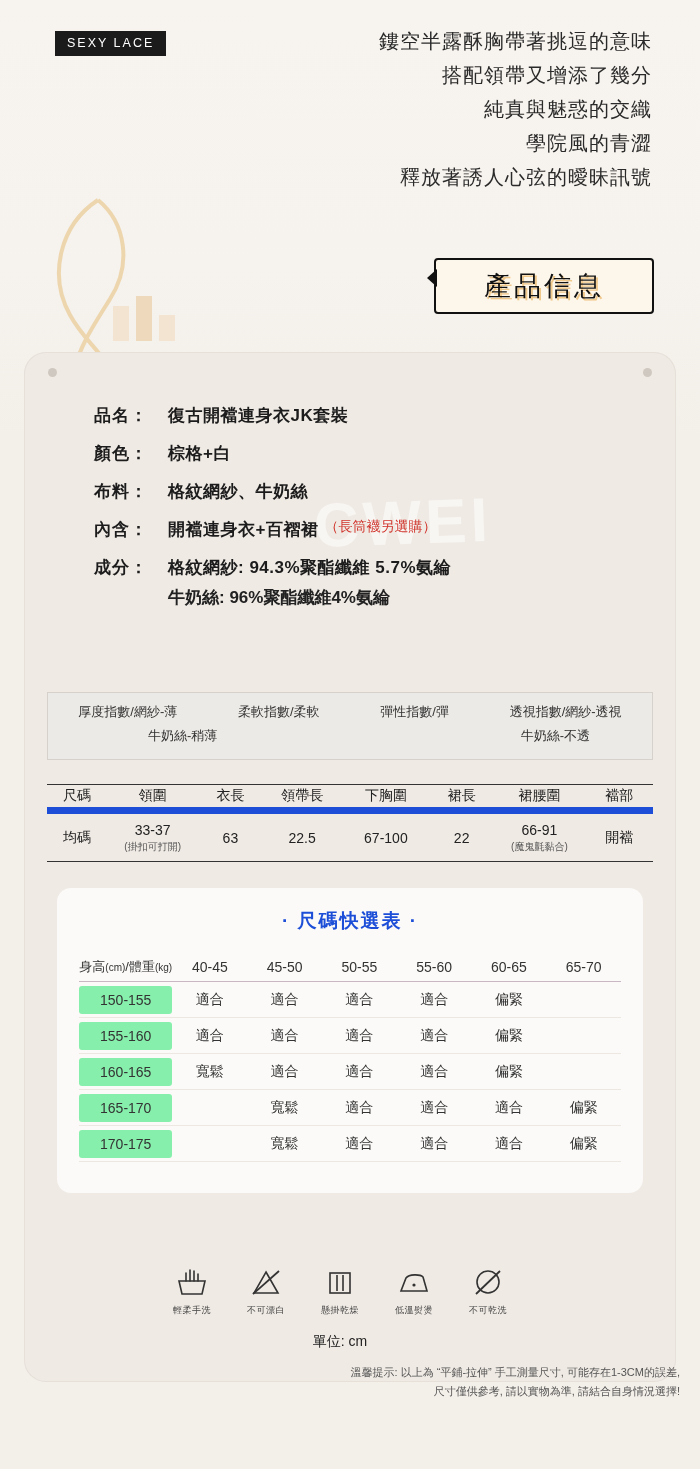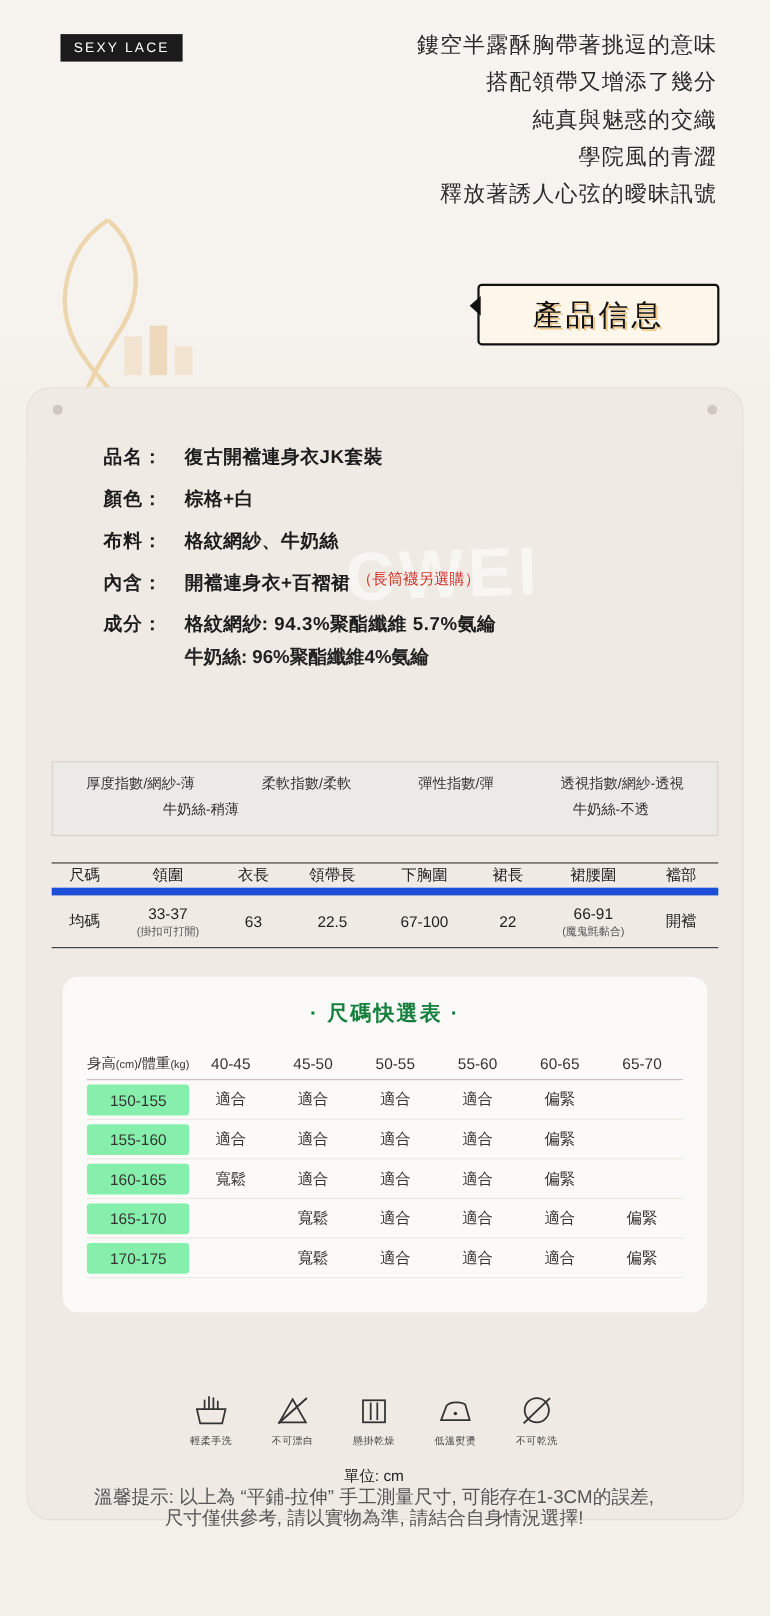--- a/index.html
+++ b/index.html
@@ -129,41 +129,41 @@
   .c.w-0{flex:0.75;} .c.w-1{flex:1.15;} .c.w-2{flex:0.8;}
   .c.w-3{flex:1;} .c.w-4{flex:1.1;} .c.w-5{flex:0.8;}
   .c.w-6{flex:1.15;} .c.w-7{flex:0.85;}
 
   
   .quick{
     position:absolute; left:33px; top:536px; width:586px; height:305px;
     background:#fbfaf8; border-radius:14px;
   }
   .quick-title{
-    text-align:center; font-size:19px; font-weight:bold; color:#15803d;
+    text-align:center; font-size:19px; font-weight:bold; color:#1d4ed8;
     padding-top:20px; letter-spacing:2px;
   }
   .qtable{ margin:18px 22px 0 22px; font-size:14px; color:#333;}
   .qrow{ display:flex; align-items:center; height:36px; border-bottom:1px solid #ece7e1;}
   .qrow.head{ border-bottom:1px solid #c9b8c4; height:30px;}
   .qcell{ flex:1; text-align:center; }
   .qcell.first{ flex:1.25; text-align:center; }
   .qrow.head .qcell.first{ font-size:13px; }
   .qrow.head .qcell.first small{ font-size:10px; }
   .qrow .qcell.first{ background:#86efac; border-radius:3px; padding:6px 0; }
   .qrow.head .qcell.first{ background:transparent; padding:0;}
 
   
   .care{ position:absolute; left:0; top:1262px; width:680px; text-align:center; }
   .care-icons{ display:flex; justify-content:center; gap:18px; }
   .care-item{ width:56px; }
   .care-item .glyph{ height:40px; display:flex; align-items:center; justify-content:center;}
   .care-item .cap{ font-size:9px; color:#444; margin-top:2px; letter-spacing:0.5px;}
   .unit{ margin-top:16px; font-size:14px; color:#222;}
-  .tips{ margin-top:0; font-size:17px; color:#555; line-height:19px;}
+  .tips{ margin-top:12px; font-size:11px; color:#555; line-height:19px;text-align:right;}
 </style>
 </head>
 <body>
 
 <div class="page">
 
   <div class="header">
     <div class="brand-tag">SEXY LACE</div>
     <div class="slogan">
       <div>鏤空半露酥胸帶著挑逗的意味</div>

